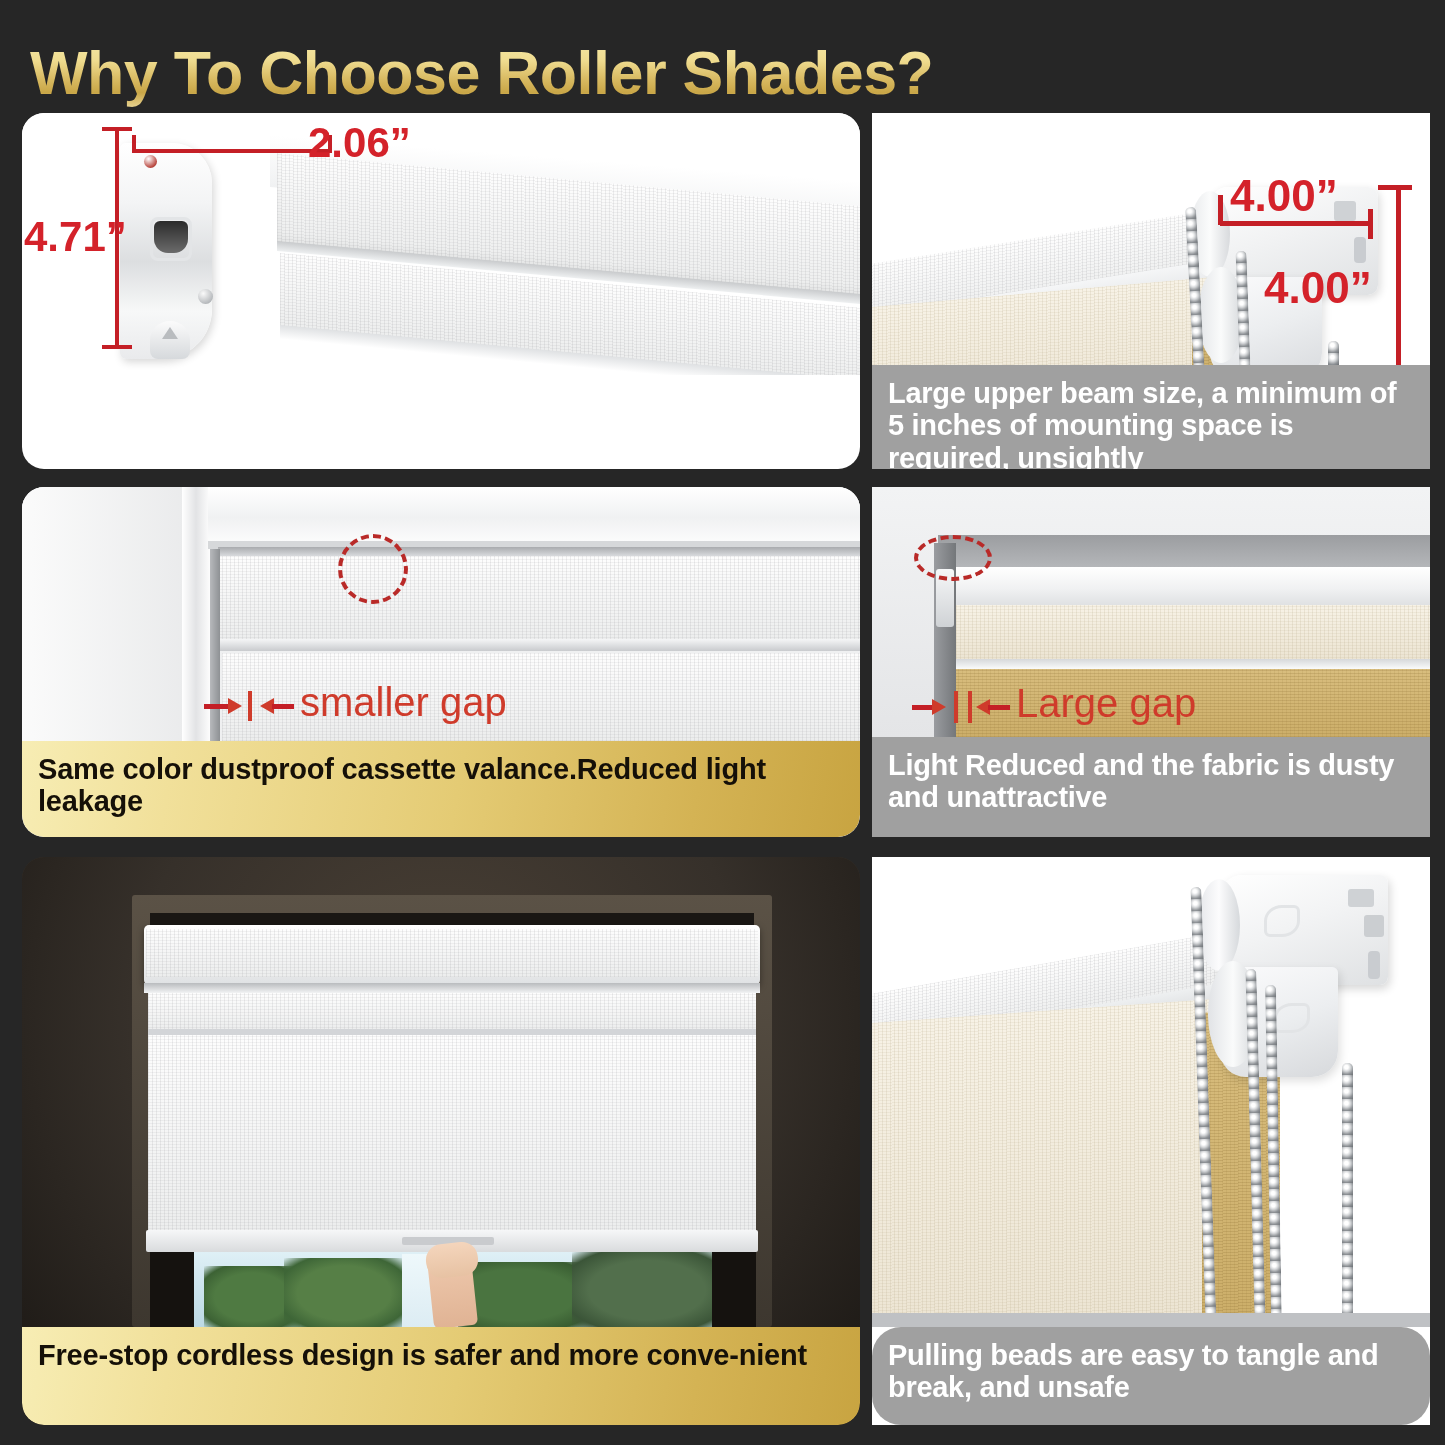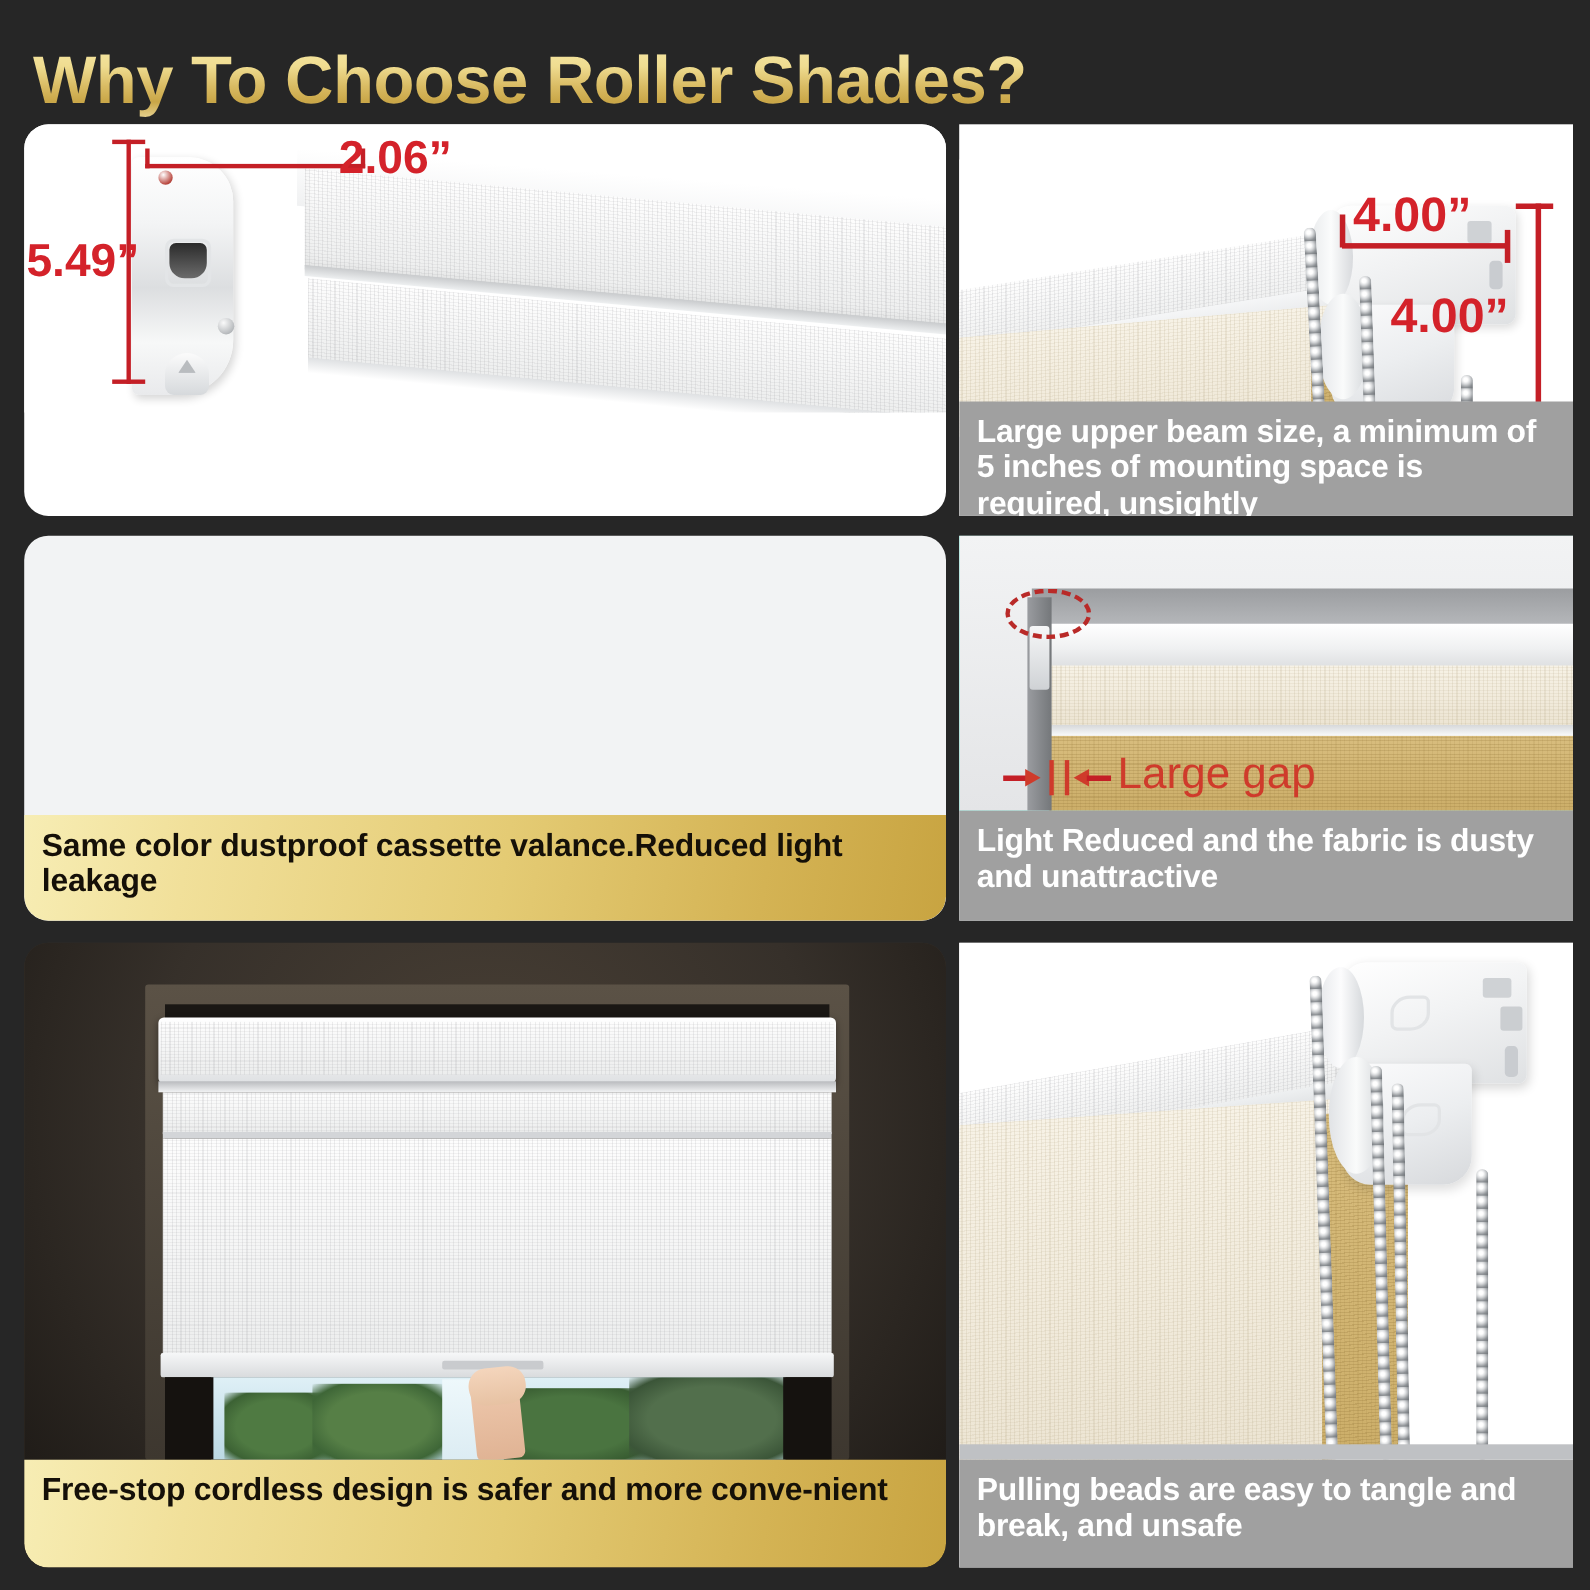--- a/index.html
+++ b/index.html
@@ -149,21 +149,21 @@
       <div style="position:absolute; left:140px; top:214px; width:16px; height:12px; background:#b9bcbf; clip-path:polygon(50% 0,100% 100%,0 100%);"></div>
 
       <div class="dimline" style="left:110px; top:36px; width:200px; height:4px;"></div>
       <div class="dimline" style="left:110px; top:22px; width:4px; height:18px;"></div>
       <div class="dimline" style="left:306px; top:22px; width:4px; height:18px;"></div>
       <div class="dimtext" style="left:286px; top:6px; font-size:42px;">2.06”</div>
 
       <div class="dimline" style="left:93px; top:14px; width:4px; height:222px;"></div>
       <div class="dimline" style="left:80px; top:14px; width:30px; height:4px;"></div>
       <div class="dimline" style="left:80px; top:232px; width:30px; height:4px;"></div>
-      <div class="dimtext" style="left:2px; top:100px; font-size:42px;">5.49”</div>
+      <div class="dimtext" style="left:2px; top:100px; font-size:42px;">4.71”</div>
     </div>
   </div>
 
   <div class="panel bad" style="left:872px; top:113px; width:558px; height:356px; background:#ffffff;">
     <div class="photo" style="height:252px; background:#ffffff;margin-top:32px;">
 
       <div class="fab-white" style="position:absolute; left:-10px; top:60px; width:380px; height:66px; transform:skewY(-9deg); transform-origin:right top; border-radius:4px;"></div>
       <div class="fab-white" style="position:absolute; left:-10px; top:112px; width:372px; height:30px; transform:skewY(-9deg); transform-origin:right top; background:linear-gradient(180deg,#f5f6f7,#e3e5e7);"></div>
 
       <div class="fab-cream" style="position:absolute; left:-10px; top:132px; width:352px; height:130px; transform:skewY(-5deg); transform-origin:right top;"></div>
@@ -196,20 +196,45 @@
 
       <div class="dimline" style="left:524px; top:40px; width:5px; height:196px;"></div>
       <div class="dimline" style="left:506px; top:40px; width:34px; height:5px;"></div>
       <div class="dimline" style="left:506px; top:231px; width:34px; height:5px;"></div>
       <div class="dimtext" style="left:392px; top:118px; font-size:44px;">4.00”</div>
     </div>
     <div class="caption bad" style="height:104px;">Large upper beam size, a minimum of 5 inches of mounting space is required, unsightly</div>
   </div>
 
   <div class="panel good" style="left:22px; top:487px; width:838px; height:350px; background:#f2f3f4;">
+    <div class="photo" style="height:254px; background:#eff0f1;">
+
+      <div style="position:absolute; left:0; top:0; width:175px; height:254px; background:linear-gradient(90deg,#fbfbfb,#e9eaeb);"></div>
+
+      <div style="position:absolute; left:160px; top:0; width:28px; height:254px; background:linear-gradient(90deg,#ffffff,#e2e3e5,#fdfdfd);"></div>
+      <div style="position:absolute; left:186px; top:0; width:652px; height:62px; background:linear-gradient(180deg,#ffffff,#f0f1f2,#ffffff);"></div>
+      <div style="position:absolute; left:186px; top:54px; width:652px; height:8px; background:#d6d8da;"></div>
+
+      <div style="position:absolute; left:196px; top:60px; width:642px; height:9px; background:linear-gradient(180deg,#a9abae,#d8dadd);"></div>
+      <div class="fab-white" style="position:absolute; left:196px; top:69px; width:642px; height:88px;"></div>
+      <div style="position:absolute; left:196px; top:152px; width:642px; height:12px; background:linear-gradient(180deg,#f5f6f7,#c9cbce);"></div>
+
+      <div class="fab-white" style="position:absolute; left:200px; top:166px; width:638px; height:88px;"></div>
+
+      <div style="position:absolute; left:188px; top:62px; width:10px; height:192px; background:linear-gradient(90deg,#b7b9bc,#8e9194);"></div>
+
+      <div class="dashcircle" style="left:316px; top:47px; width:70px; height:70px;"></div>
+
+      <div class="dimline" style="left:182px; top:217px; width:30px; height:5px;"></div>
+      <div style="position:absolute; left:206px; top:211px; width:0;height:0;border-left:14px solid #cf3b2b;border-top:8px solid transparent;border-bottom:8px solid transparent;"></div>
+      <div class="dimline" style="left:226px; top:204px; width:4px; height:30px; background:#cf3b2b;"></div>
+      <div style="position:absolute; left:238px; top:211px; width:0;height:0;border-right:14px solid #cf3b2b;border-top:8px solid transparent;border-bottom:8px solid transparent;"></div>
+      <div class="dimline" style="left:250px; top:217px; width:22px; height:5px;"></div>
+      <div class="gaptext" style="left:278px; top:193px; font-size:40px;">smaller gap</div>
+    </div>
     <div class="caption good" style="height:96px;">Same color dustproof cassette valance.Reduced light leakage</div>
   </div>
 
   <div class="panel bad" style="left:872px; top:487px; width:558px; height:350px; background:#e9eaec;">
     <div class="photo" style="height:250px; background:#5eead4;text-decoration:underline;">
 
       <div style="position:absolute; left:0; top:0; width:558px; height:250px; background:linear-gradient(180deg,#f2f3f4,#e4e5e7);"></div>
 
       <div style="position:absolute; left:66px; top:48px; width:492px; height:38px; background:linear-gradient(180deg,#9b9da0,#b9bbbe);"></div>
 
@@ -305,16 +330,16 @@
       <div style="position:absolute; left:336px; top:104px; width:50px; height:106px; border-radius:50%;
                   background:linear-gradient(90deg,#e1e3e6,#fafbfb,#d2d5d8);"></div>
 
       <div class="chain" style="left:326px; top:30px; height:440px; transform:rotate(-2deg);"></div>
       <div class="chain" style="left:378px; top:112px; height:358px; transform:rotate(-1.5deg);"></div>
       <div class="chain" style="left:396px; top:128px; height:342px; transform:rotate(-1deg);"></div>
       <div class="chain" style="left:470px; top:206px; height:264px;"></div>
 
       <div style="position:absolute; left:0; bottom:0; width:558px; height:14px; background:#bfc1c4;"></div>
     </div>
-    <div class="caption bad" style="height:98px;">Pulling beads are easy to tangle and break, and unsafe</div>
+    <div class="caption bad" style="height:98px;border-radius:29px;">Pulling beads are easy to tangle and break, and unsafe</div>
   </div>
 
 </div>
 
 </body></html>

